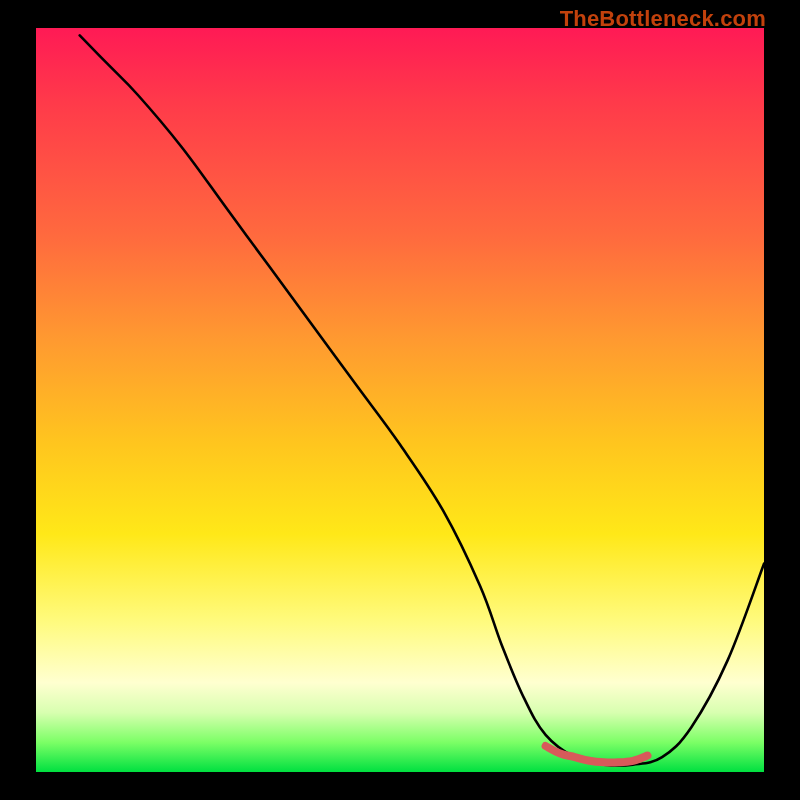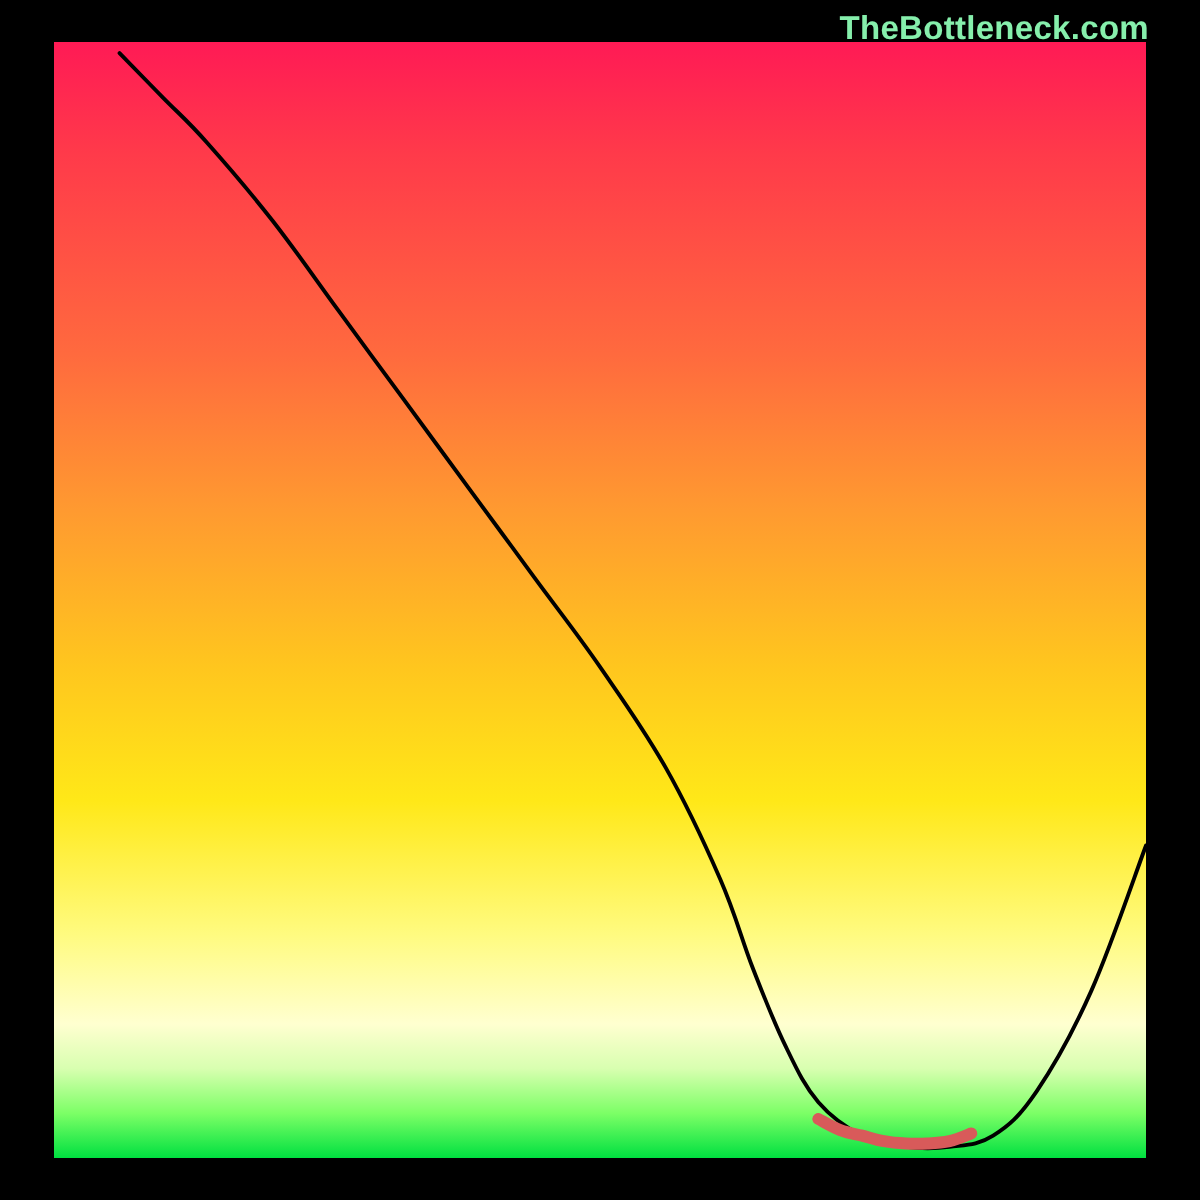--- a/index.html
+++ b/index.html
@@ -43,21 +43,21 @@
     position: absolute;
     left: 0;
     top: 0;
     width: 728px;
     height: 744px;
   }
   .watermark {
     position: absolute;
     top: 6px;
     right: 34px;
-    color: #86efac;
+    color: #c2410c;
     font-size: 22px;
     font-weight: 600;
     letter-spacing: 0.2px;
     user-select: none;
   }
 </style>
 </head>
 <body>
 
 <div class="frame">

